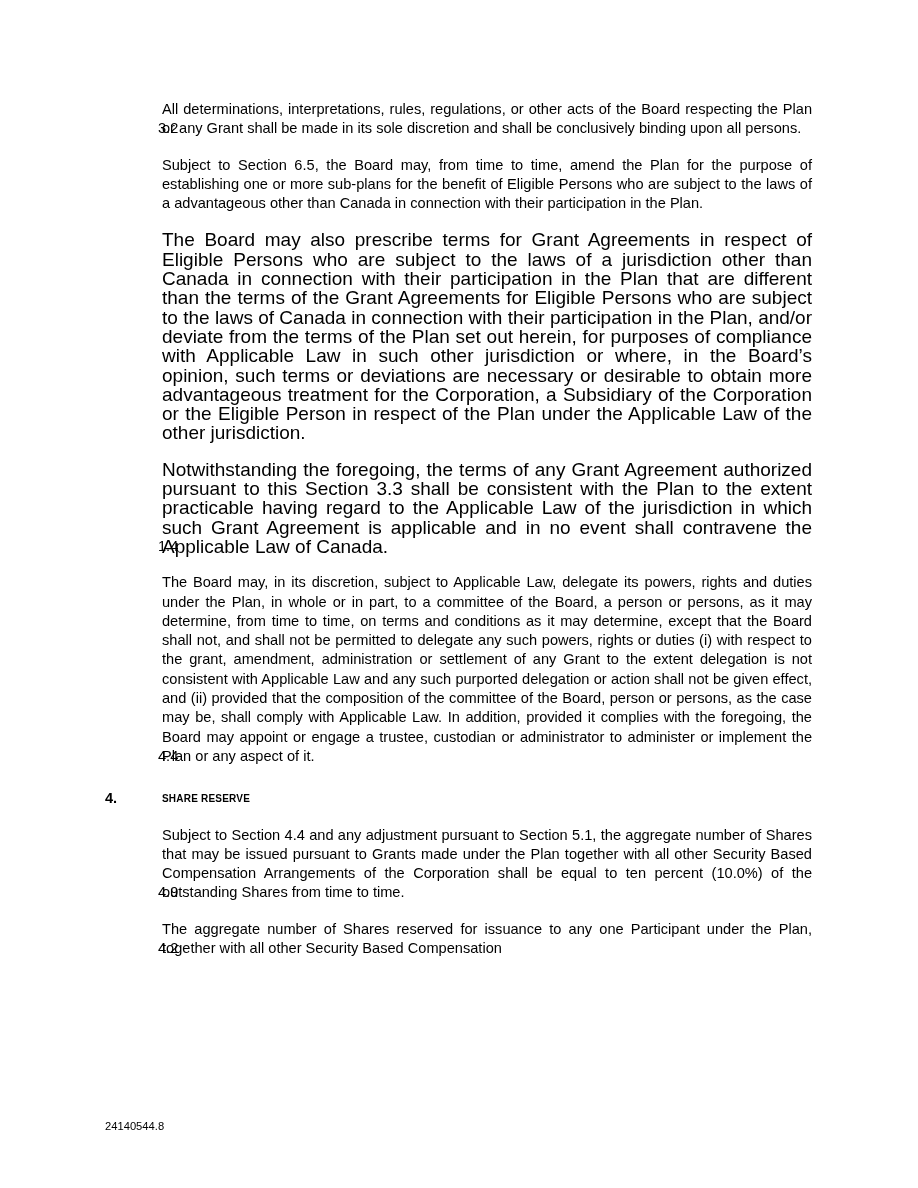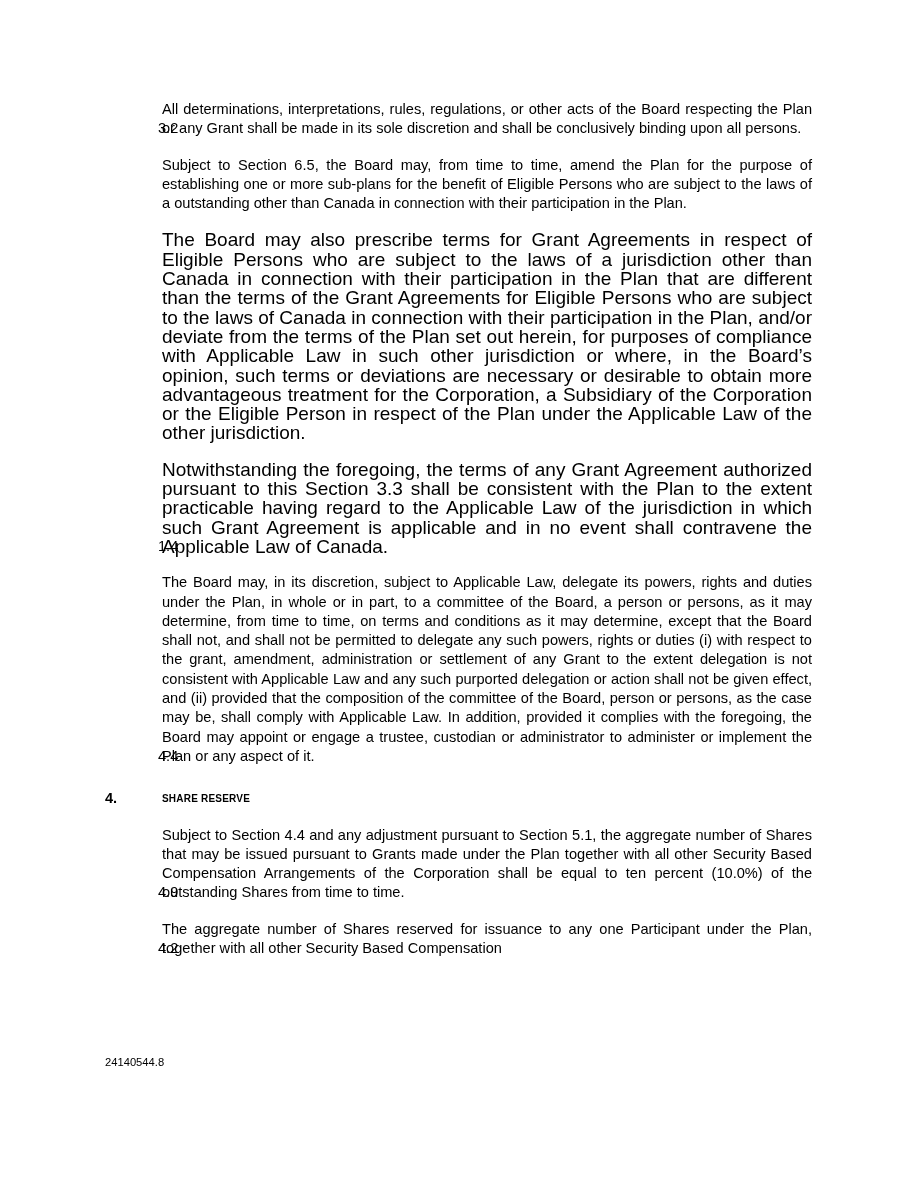--- a/index.html
+++ b/index.html
@@ -72,21 +72,21 @@
   .heading .title {
     flex: 1 1 auto;
     font-size: 10px;
     line-height: 19.3px;
     font-weight: bold;
     letter-spacing: 0.2px;
   }
   .footer {
     position: absolute;
     left: 105px;
-    top: 1055px;
+    top: 1119px;
     font-size: 11.2px;
     line-height: 14px;
     color: #000000;
     text-align: center;
   }
 </style>
 </head>
 <body>
 
 <div class="page">
@@ -94,21 +94,21 @@
   <div class="content">
 
     <div class="clause">
       <div class="num">3.2</div>
       <div class="body">All determinations, interpretations, rules, regulations, or other acts of the Board respecting the Plan or any Grant shall be made in its sole discretion and shall be conclusively binding upon all persons.</div>
     </div>
 
     <div class="clause">
       <div class="num">1.4</div>
       <div class="body">
-        <div>Subject to Section 6.5, the Board may, from time to time, amend the Plan for the purpose of establishing one or more sub-plans for the benefit of Eligible Persons who are subject to the laws of a outstanding other than Canada in connection with their participation in the Plan.</div>
+        <div>Subject to Section 6.5, the Board may, from time to time, amend the Plan for the purpose of establishing one or more sub-plans for the benefit of Eligible Persons who are subject to the laws of a advantageous other than Canada in connection with their participation in the Plan.</div>
         <div class="para">The Board may also prescribe terms for Grant Agreements in respect of Eligible Persons who are subject to the laws of a jurisdiction other than Canada in connection with their participation in the Plan that are different than the terms of the Grant Agreements for Eligible Persons who are subject to the laws of Canada in connection with their participation in the Plan, and/or deviate from the terms of the Plan set out herein, for purposes of compliance with Applicable Law in such other jurisdiction or where, in the Board’s opinion, such terms or deviations are necessary or desirable to obtain more advantageous treatment for the Corporation, a Subsidiary of the Corporation or the Eligible Person in respect of the Plan under the Applicable Law of the other jurisdiction.</div>
         <div class="para">Notwithstanding the foregoing, the terms of any Grant Agreement authorized pursuant to this Section 3.3 shall be consistent with the Plan to the extent practicable having regard to the Applicable Law of the jurisdiction in which such Grant Agreement is applicable and in no event shall contravene the Applicable Law of Canada.</div>
       </div>
     </div>
 
     <div class="clause">
       <div class="num">4.4</div>
       <div class="body">The Board may, in its discretion, subject to Applicable Law, delegate its powers, rights and duties under the Plan, in whole or in part, to a committee of the Board, a person or persons, as it may determine, from time to time, on terms and conditions as it may determine, except that the Board shall not, and shall not be permitted to delegate any such powers, rights or duties (i) with respect to the grant, amendment, administration or settlement of any Grant to the extent delegation is not consistent with Applicable Law and any such purported delegation or action shall not be given effect, and (ii) provided that the composition of the committee of the Board, person or persons, as the case may be, shall comply with Applicable Law.  In addition, provided it complies with the foregoing, the Board may appoint or engage a trustee, custodian or administrator to administer or implement the Plan or any aspect of it.</div>
     </div>
 

